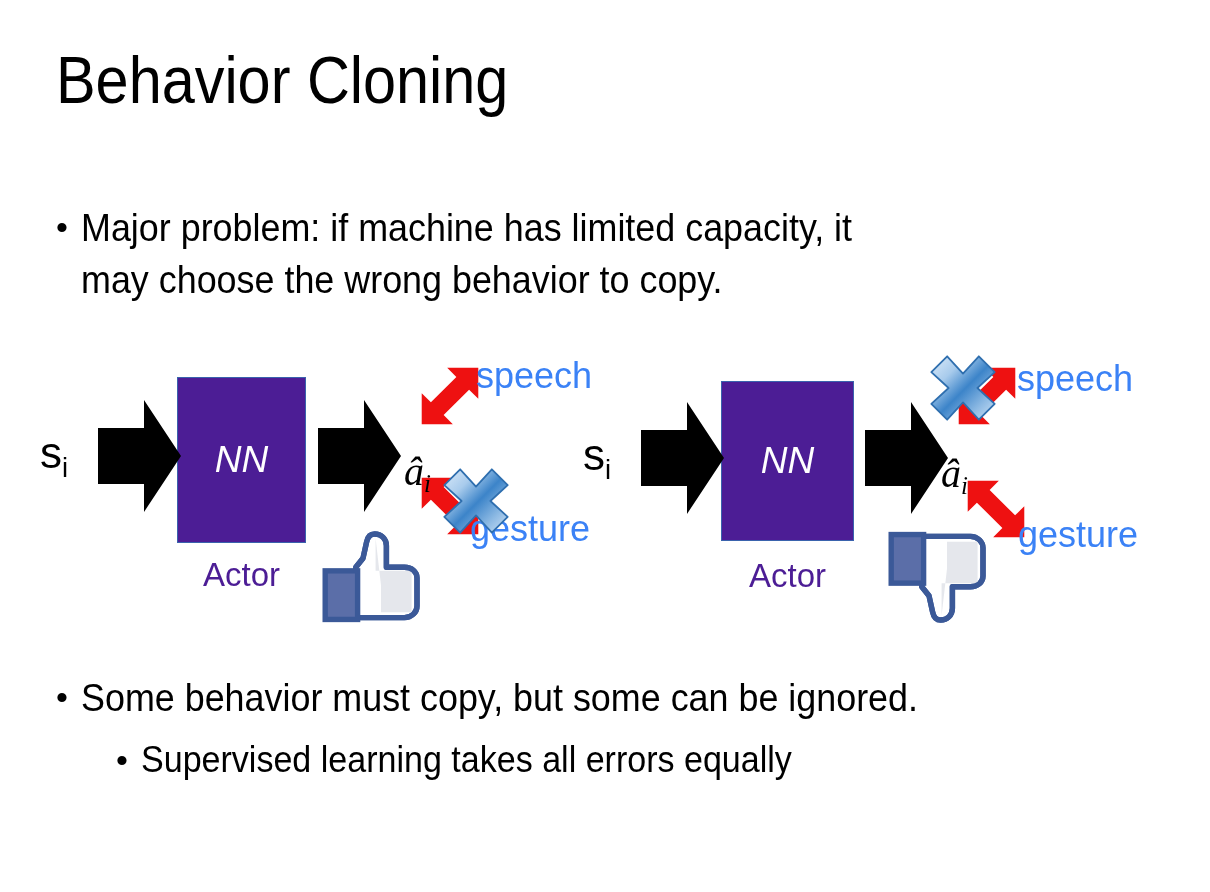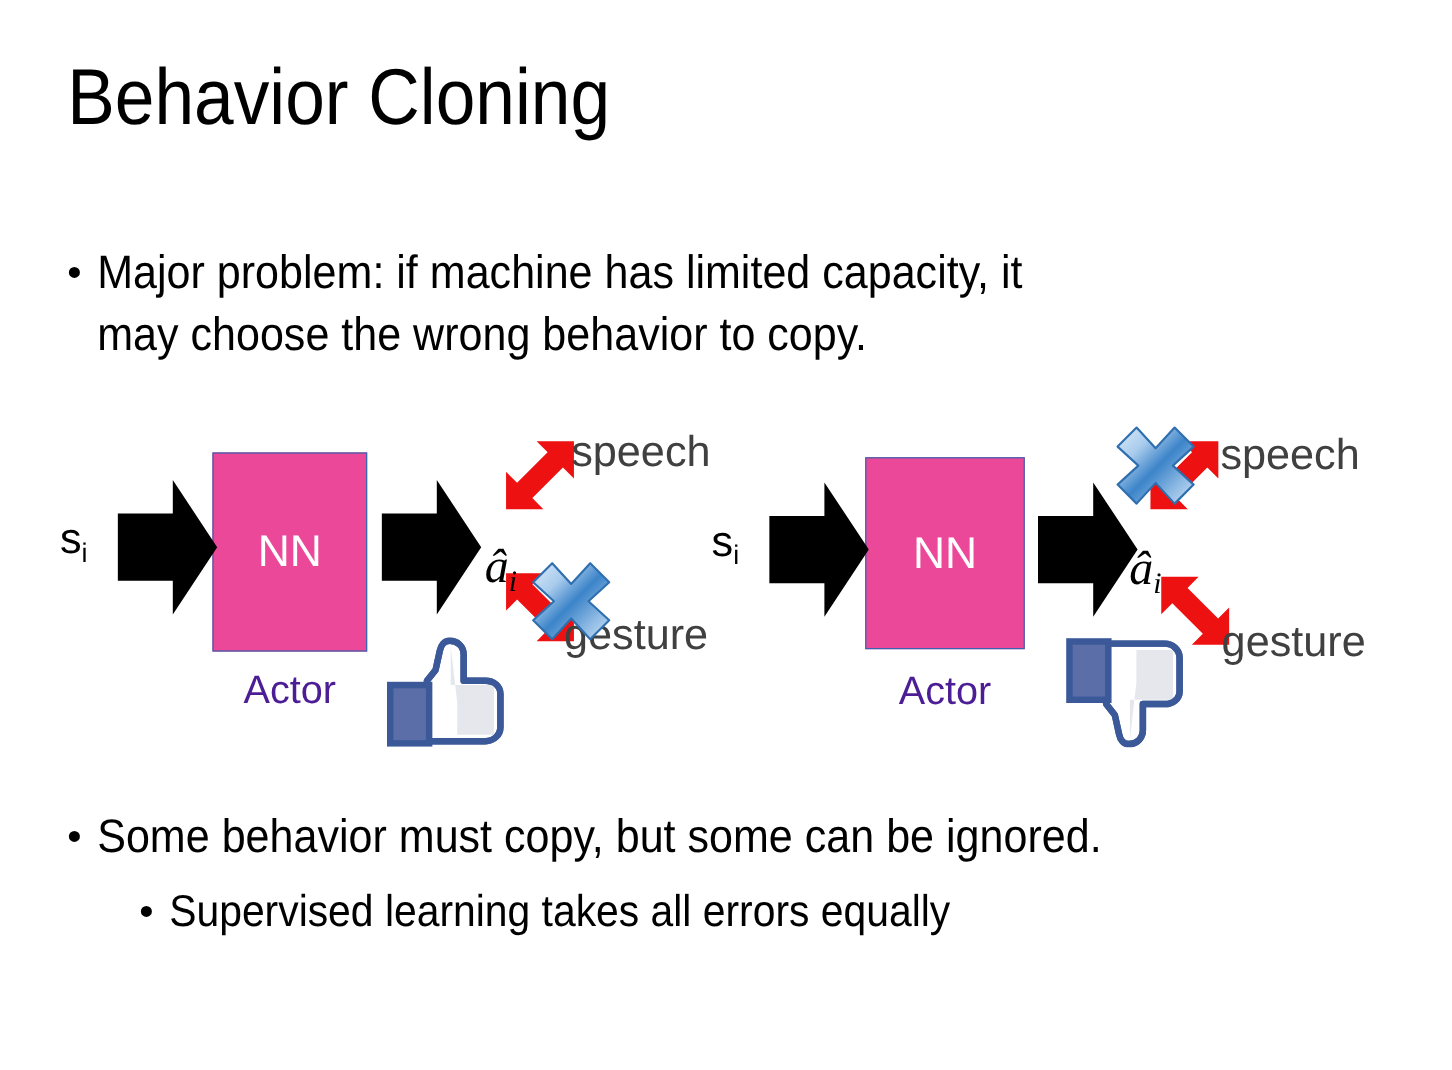--- a/index.html
+++ b/index.html
@@ -59,43 +59,43 @@
 
   #bullet-top   { left: 56px;  top: 202px; width: 1090px; }
   #bullet-mid   { left: 56px;  top: 672px; width: 1120px; }
   #bullet-sub   { left: 116px; top: 735px; width: 1060px; }
 
   
   .diagram { position: absolute; top: 0; left: 0; }
 
   .nn-box {
     position: absolute;
-    background: #ec4899;
+    background: #4c1d95;
     border: 1px solid #3A63AD;
     box-sizing: border-box;
     display: flex;
     align-items: center;
     justify-content: center;
     color: #FFFFFF;
     font-size: 37px;
     font-weight: 400;
+    font-style: italic;
   }
   .actor-label {
     position: absolute;
     font-size: 33px;
     color: #4c1d95;
     text-align: center;
     white-space: nowrap;
   }
   .io-label {
     position: absolute;
-    font-size: 36px;
-    color: #000000;
-    white-space: nowrap;
-    margin-left: 10px;
+    font-size: 44px;
+    color: #000000;
+    white-space: nowrap;
   }
   .io-label sub {
     font-size: 0.62em;
     vertical-align: -0.32em;
   }
   .ahat {
     position: absolute;
     font-family: "Liberation Serif", serif;
     font-style: italic;
     font-size: 40px;
@@ -105,21 +105,21 @@
     margin-top: 20px;
   }
   .ahat sub {
     font-size: 0.62em;
     vertical-align: -0.30em;
     font-style: italic;
   }
   .out-label {
     position: absolute;
     font-size: 36px;
-    color: #404040;
+    color: #3b82f6;
     white-space: nowrap;
     z-index: 4;
   }
 
   .blk-arrow { position: absolute; z-index: 2; }
   .red-arrow { position: absolute; z-index: 2; }
   .blue-x    { position: absolute; z-index: 5; }
   .thumb     { position: absolute; z-index: 3; }
 </style>
 </head>

